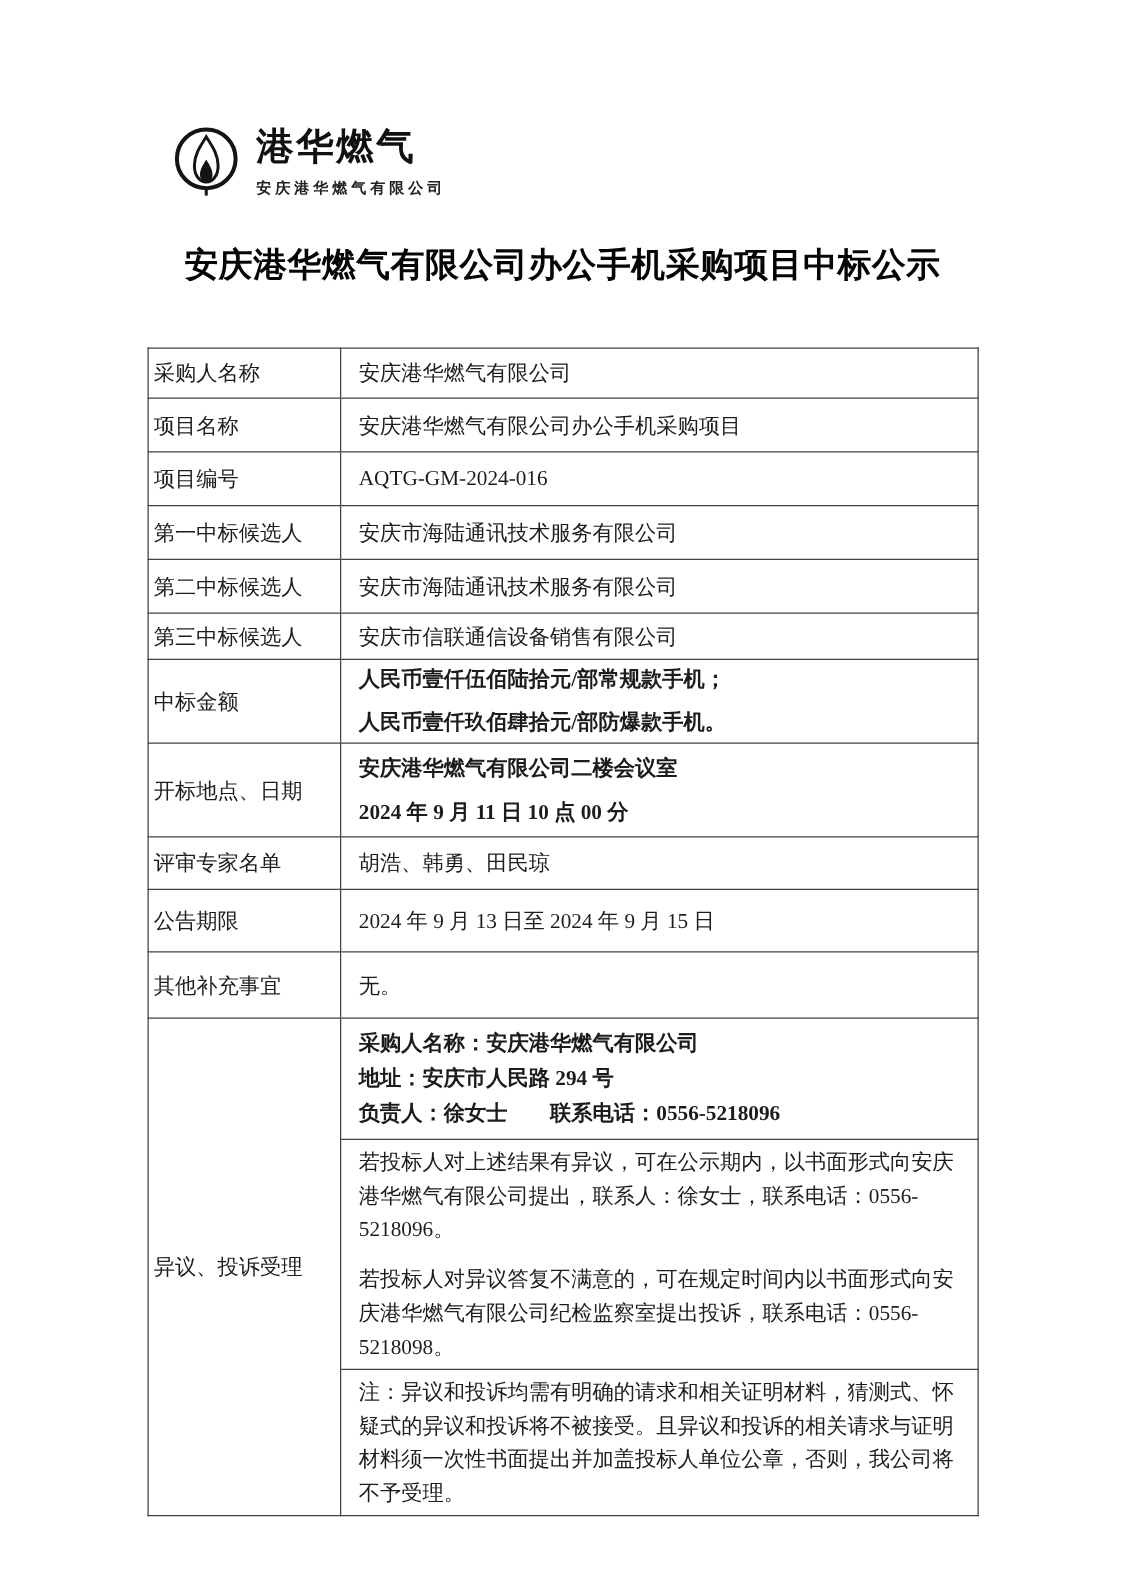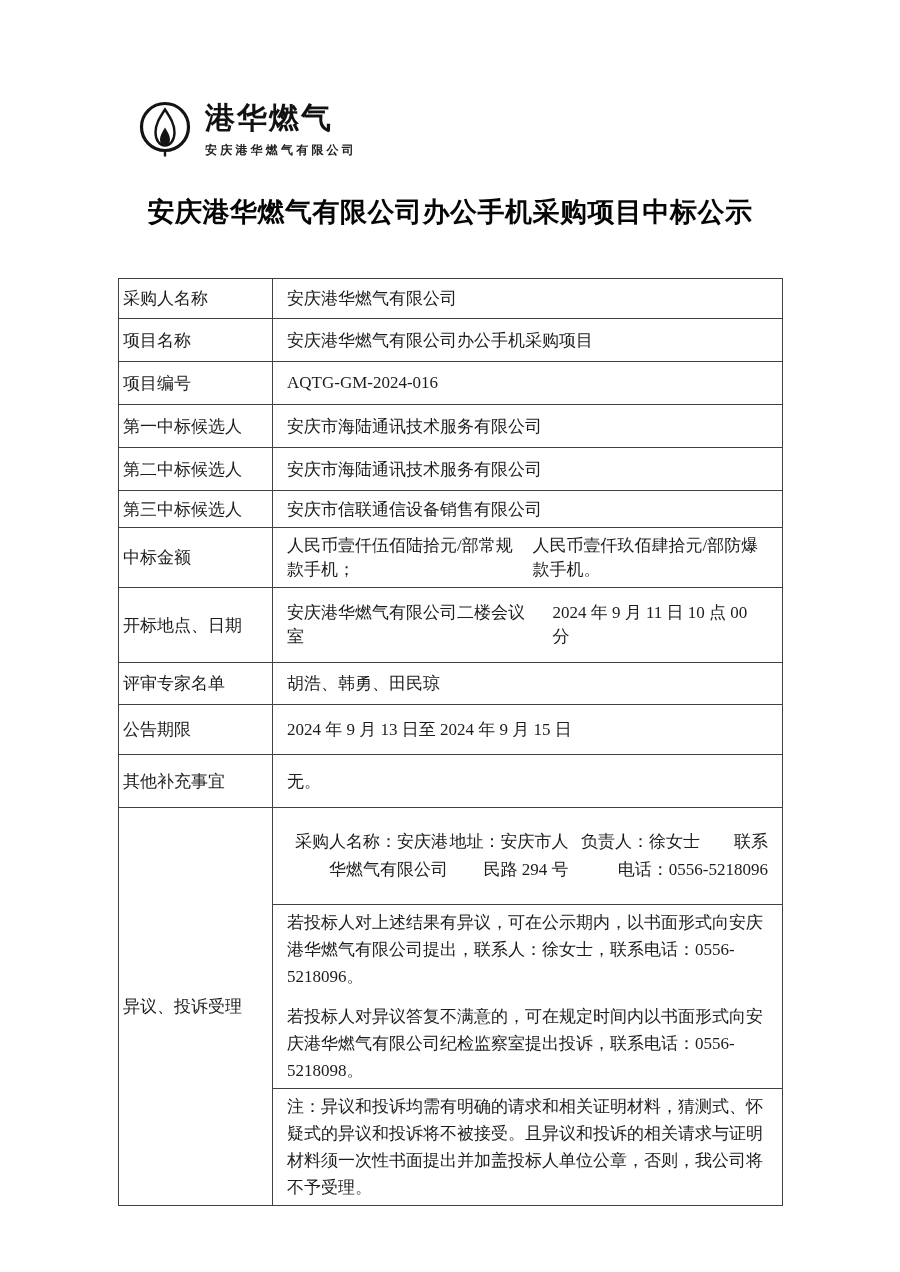--- a/index.html
+++ b/index.html
@@ -37,24 +37,24 @@
     width: 665px;
     border-collapse: collapse; table-layout: fixed;
     font-size: 17px;
   }
   .doc-table td {
     border: 1.5px solid #414141;
     vertical-align: middle;
   }
   .label-cell { width: 154px; padding: 4px 4px; }
   .value-cell { padding: 4px 14px; text-align: left; }
-  .lines { display: flex; justify-content: center; gap: 10px; }
+  .lines { display: flex; flex-direction: column; justify-content: center; gap: 10px; font-weight: bold; }
   .lines-wide { gap: 11px; }
   .line { line-height: 24px; }
-  .cell-a .line { line-height: 28px; text-align: right; }
+  .cell-a .line { line-height: 28px; }
   .para { line-height: 27px; }
   .para + .para { margin-top: 13px; }
 </style>
 </head>
 <body>
 
 <div class="page">
 
   <div class="logo">
     <svg class="logo-mark" viewBox="0 0 54 58" aria-hidden="true">

